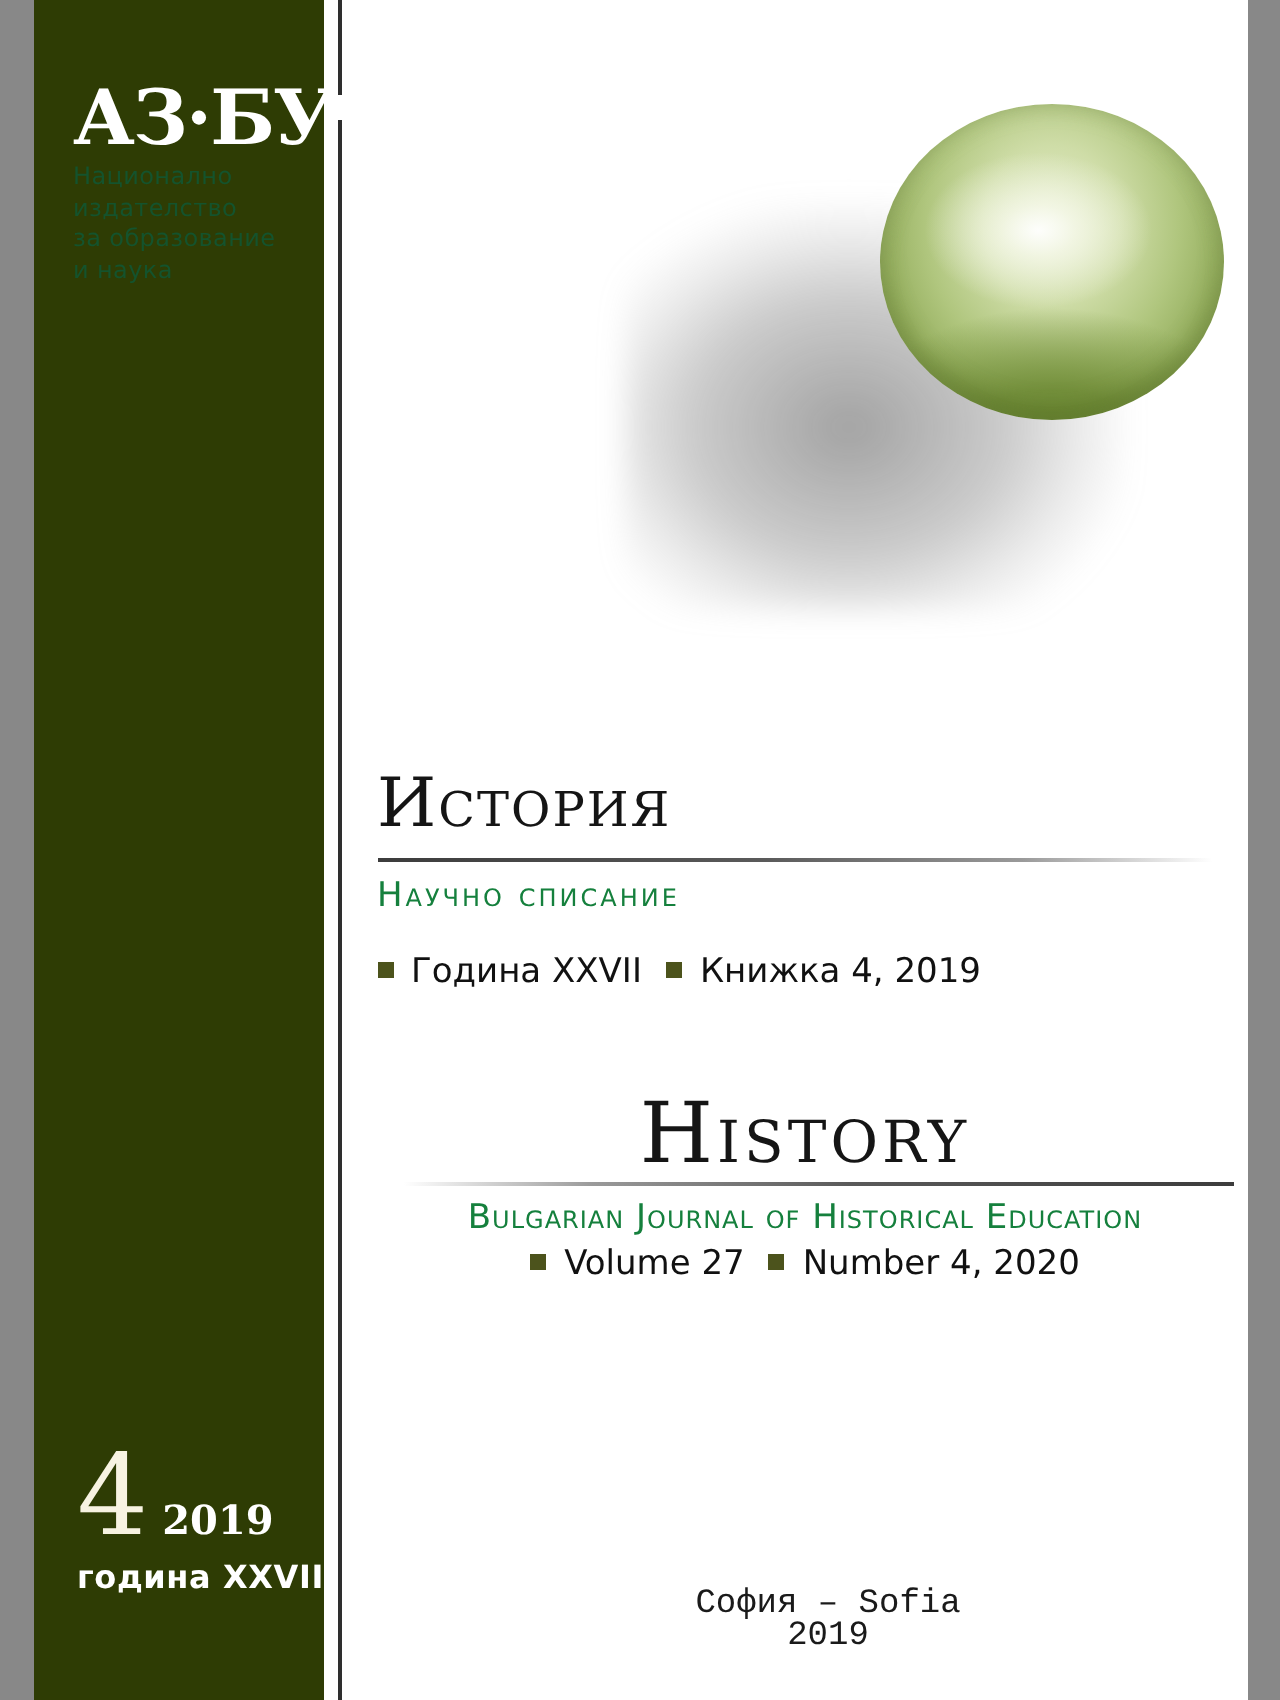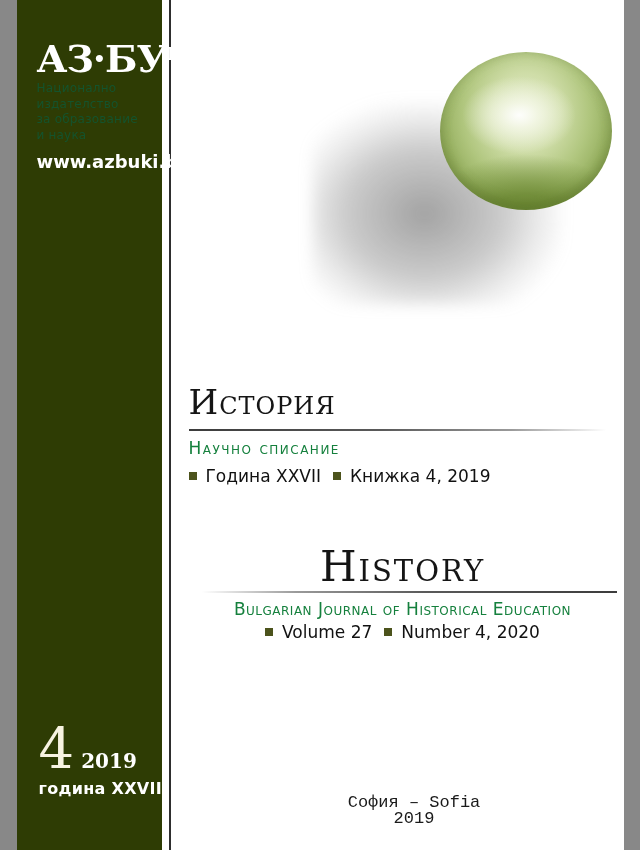--- a/index.html
+++ b/index.html
@@ -120,21 +120,21 @@
       #3c3c3c 0%, #5a5a5a 45%, #9a9a9a 75%, rgba(150,150,150,0) 97%);
   }
   .subtitle-sc {
     margin-top: 7px;
     font-variant: small-caps;
     font-size: 17px;
     letter-spacing: 1.5px;
     color: #15803d;
   }
   .issue-line {
-    margin-top: 8px;
+    margin-top: 18px;
     font-size: 17px;
     color: #111111;
     white-space: nowrap;
   }
   .sq {
     display: inline-block;
     width: 8px; height: 8px;
     background: #4c531c;
     margin-right: 9px;
     vertical-align: 2px;
@@ -181,21 +181,20 @@
     <span>АЗ·БУ</span><sup>ки</sup>
   </div>
 
   <div class="publisher">
     <div>Национално</div>
     <div>издателство</div>
     <div>за образование</div>
     <div>и наука</div>
   </div>
 
-  <div class="website">www.azbuki.bg</div>
 
   <div class="issue-block">
     <div class="issue-row">
       <span class="issue-number">4</span>
       <span class="issue-year">2019</span>
     </div>
     <div class="issue-volume">година XXVII</div>
   </div>
 
   <div class="sphere-shadow"></div>

